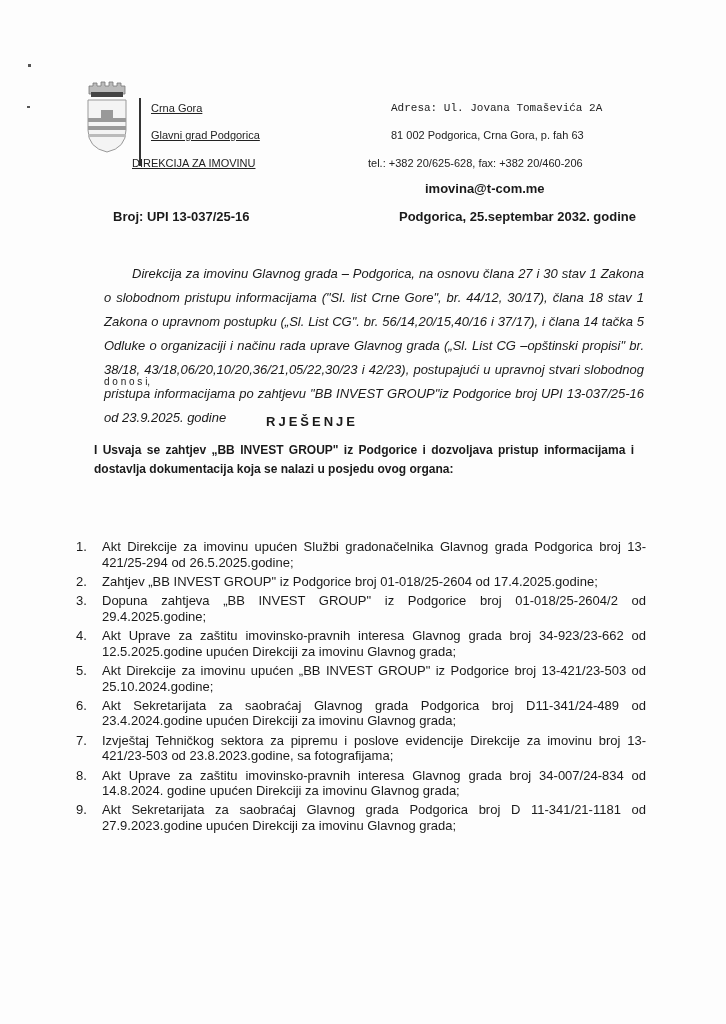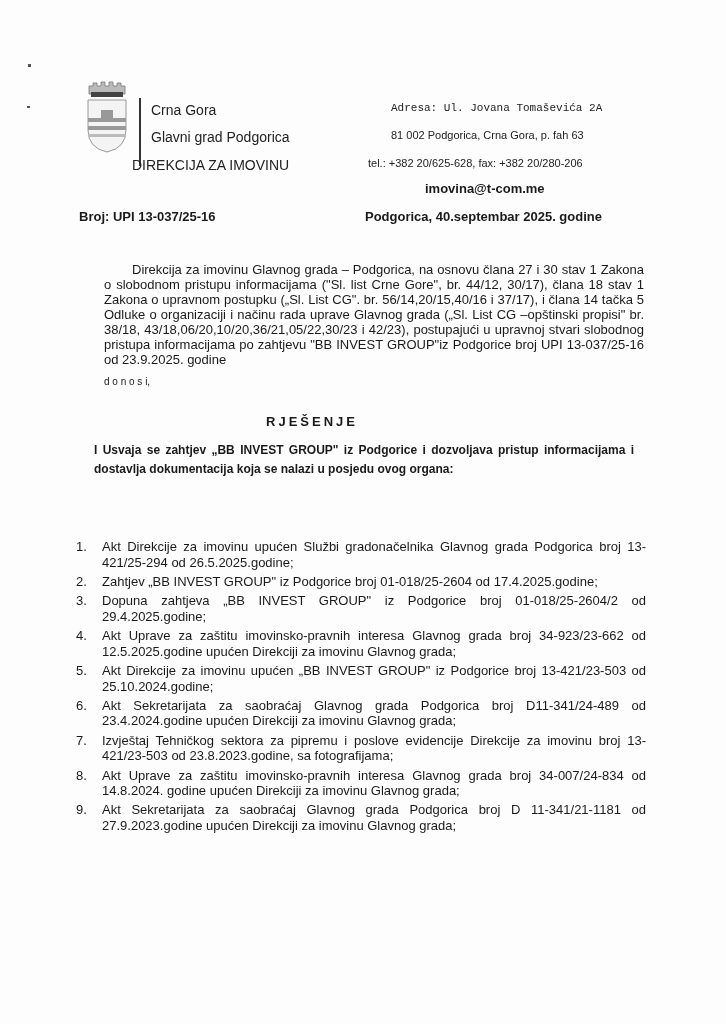--- a/index.html
+++ b/index.html
@@ -1,24 +1,24 @@
 <!DOCTYPE html>
 <html><head>
 <meta charset="utf-8">
 <style>
   html, body { margin:0; padding:0; }
   body { width:726px; height:1024px; background:#fdfdfd; position:relative; overflow:hidden;
          font-family:"Liberation Sans", sans-serif; color:#1a1a1a; }
   .abs { position:absolute; }
   .dot { position:absolute; width:3px; height:3px; background:#555; }
-  .hdr-left { font-size:14px; color:#222; }
+  .hdr-left { font-size:11px; color:#222;text-decoration:underline; }
   .hdr-right { font-size:11px; color:#222; }
   .vline { position:absolute; left:139px; top:98px; width:1.5px; height:68px; background:#333; }
-  .bold { font-weight:bold; }
-  .body-par { position:absolute; left:104px; width:540px; font-size:13px; line-height:15px; text-align:justify; text-align-last:left; }
+  .bold { font-weight:bold;margin-left:34px; }
+  .body-par { position:absolute; left:104px; width:540px; font-size:13px; line-height:24px; text-align:justify; text-align-last:left;font-style:italic; }
   .title { position:absolute; left:0; width:624px; text-align:center; top:414px; font-size:13px; font-weight:bold; letter-spacing:3px; }
   .decision { position:absolute; left:94px; width:540px; top:441px; font-size:12px; font-weight:bold; line-height:19px; text-align:justify; }
   ol.items { position:absolute; left:76px; top:539px; width:570px; margin:0; padding:0; list-style:none; font-size:13px; line-height:15.6px; }
   ol.items li { position:relative; padding-left:26px; text-align:justify; margin-bottom:3.7px; }
   ol.items li .num { position:absolute; left:0; top:0; }
 </style>
 </head>
 <body>
 
 <div class="dot" style="left:28px;top:64px;"></div>
@@ -35,25 +35,25 @@
   </svg>
 </div>
 <div class="vline"></div>
 
 <div class="abs hdr-left" style="left:151px;top:102px;">Crna Gora</div>
 <div class="abs hdr-left" style="left:151px;top:129px;">Glavni grad Podgorica</div>
 <div class="abs hdr-left" style="left:132px;top:157px;">DIREKCIJA ZA IMOVINU</div>
 
 <div class="abs hdr-right" style="left:391px;top:102px;font-family:Liberation Mono, monospace;">Adresa: Ul. Jovana Tomaševića 2A</div>
 <div class="abs hdr-right" style="left:391px;top:129px;">81 002 Podgorica, Crna Gora, p. fah 63</div>
-<div class="abs hdr-right" style="left:368px;top:157px;">tel.: +382 20/625-628, fax: +382 20/280-206</div>
+<div class="abs hdr-right" style="left:368px;top:157px;">tel.: +382 20/625-628, fax: +382 20/460-206</div>
 <div class="abs" style="left:425px;top:181px;font-size:13px;font-weight:bold;">imovina@t-com.me</div>
 
 <div class="abs bold" style="left:79px;top:209px;font-size:13px;">Broj: UPI 13-037/25-16</div>
-<div class="abs bold" style="left:365px;top:209px;font-size:13px;">Podgorica, 40.septembar  2025. godine</div>
+<div class="abs bold" style="left:365px;top:209px;font-size:13px;">Podgorica, 25.septembar  2032. godine</div>
 
 <div class="body-par" style="top:262px;text-indent:28px;">
   <span>Direkcija za imovinu Glavnog grada – Podgorica, na osnovu člana 27 i 30 stav 1 Zakona o slobodnom pristupu informacijama ("Sl. list Crne Gore", br. 44/12, 30/17), člana 18 stav 1 Zakona o upravnom postupku („Sl. List CG". br. 56/14,20/15,40/16 i 37/17), i člana  14 tačka 5 Odluke o organizaciji i načinu rada uprave Glavnog grada („Sl. List CG –opštinski propisi" br. 38/18, 43/18,06/20,10/20,36/21,05/22,30/23 i 42/23),  postupajući u upravnoj stvari slobodnog pristupa informacijama po zahtjevu "BB  INVEST GROUP"iz Podgorice  broj UPI 13-037/25-16 od 23.9.2025. godine</span>
 </div>
 <div class="abs" style="left:104px;top:376px;font-size:10px;text-align:center;">d o n o s i,</div>
 
 <div class="title">RJEŠENJE</div>
 
 <div class="decision">I  Usvaja se  zahtjev „BB  INVEST GROUP" iz Podgorice i  dozvoljava pristup informacijama i   dostavlja dokumentacija koja se nalazi u posjedu ovog organa:</div>
 

